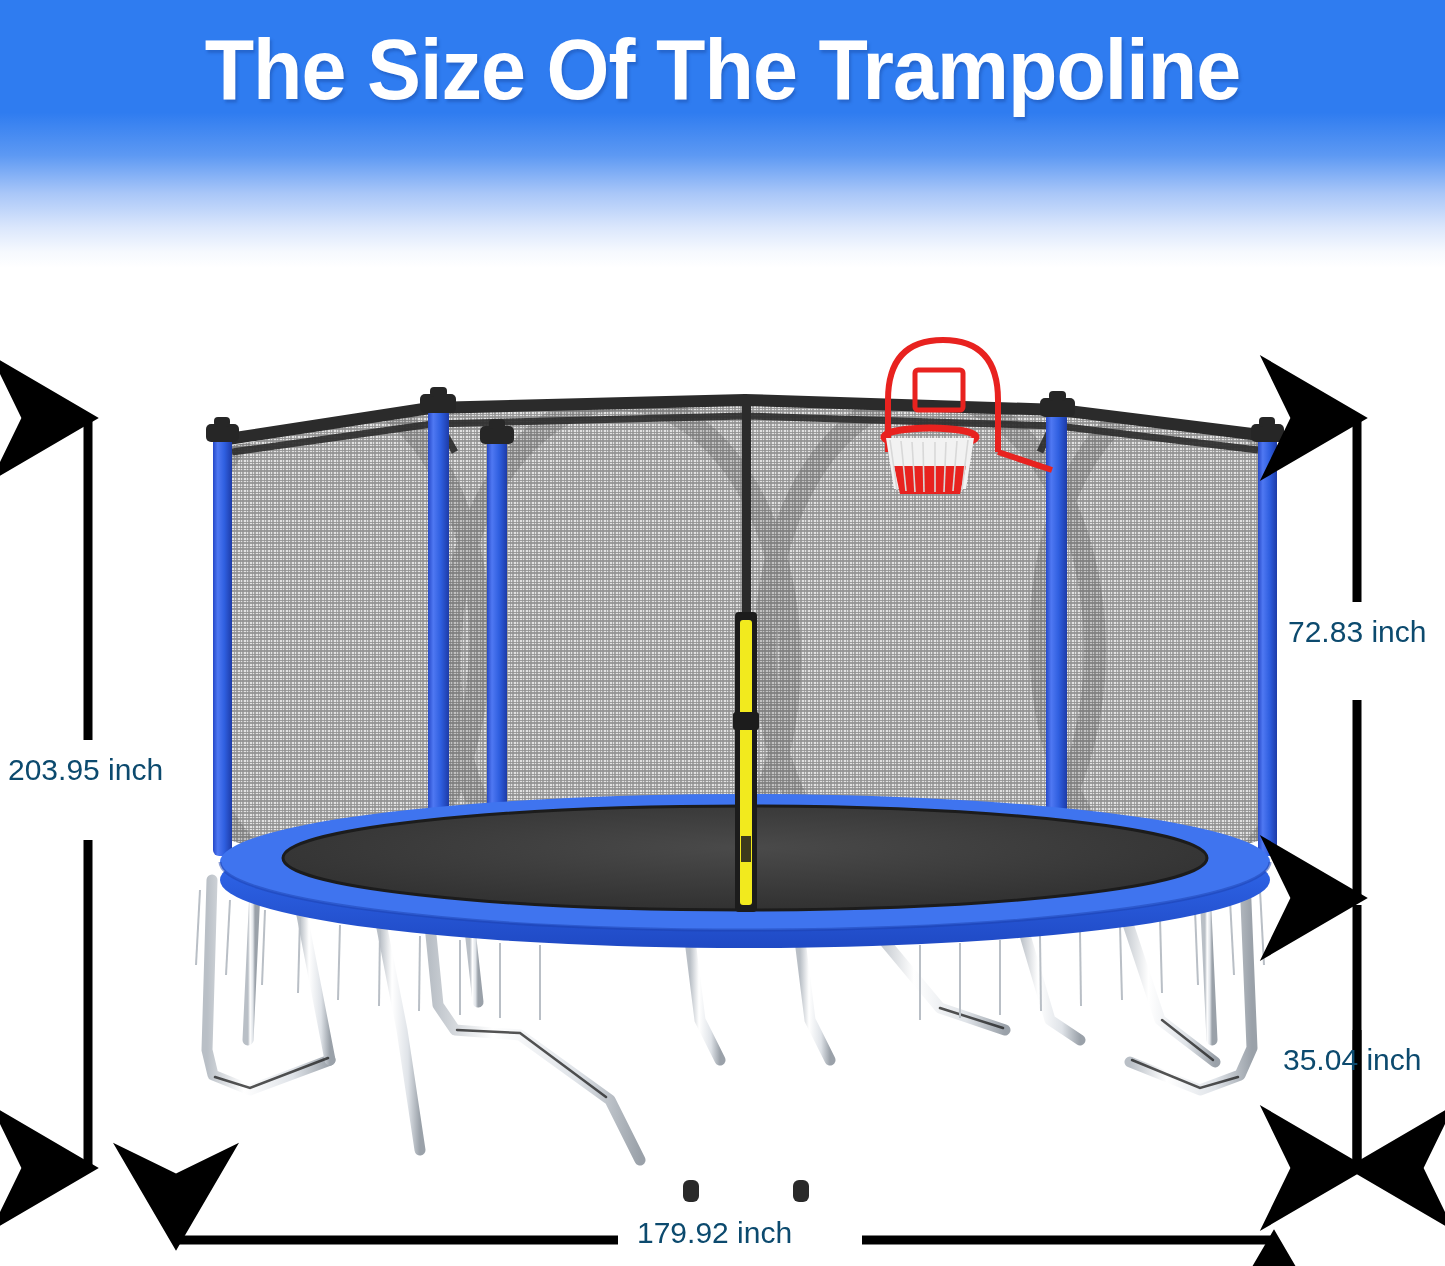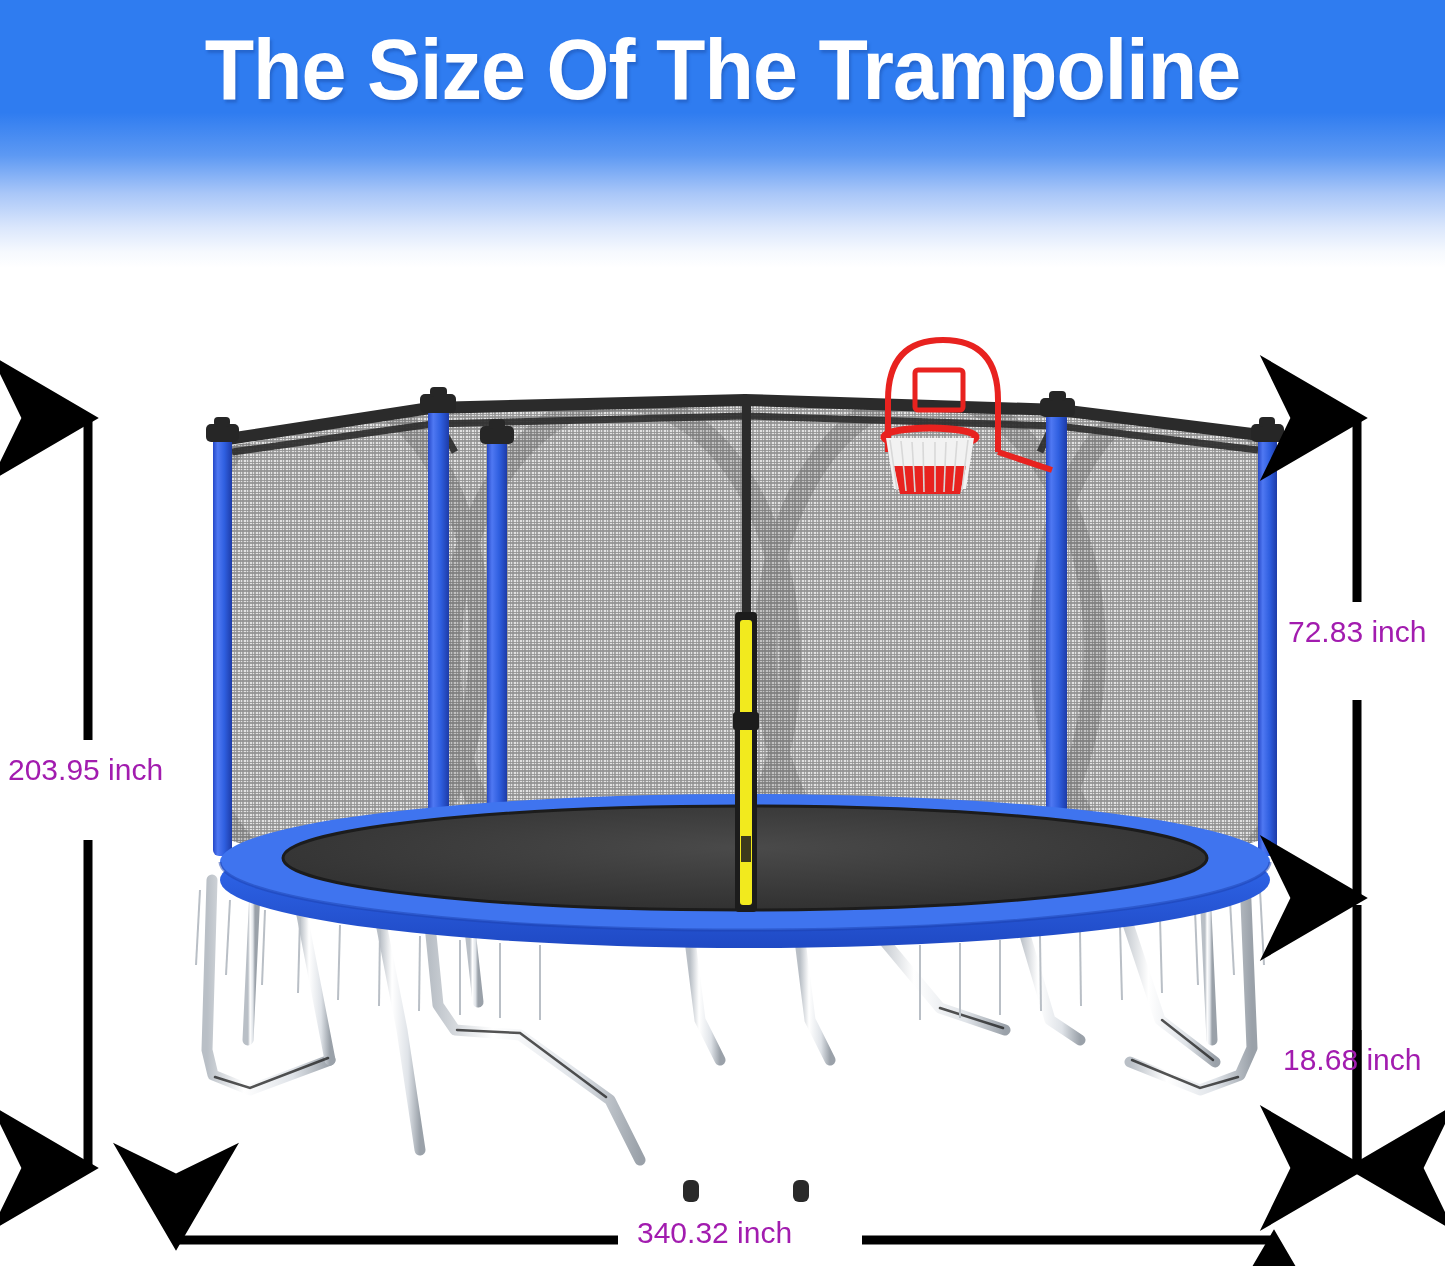--- a/index.html
+++ b/index.html
@@ -23,21 +23,21 @@
     font-family:"Liberation Sans","DejaVu Sans",sans-serif;
     font-weight:bold;font-size:86px;line-height:1.05;
     letter-spacing:-1px;
     transform:scaleX(0.94);transform-origin:center top;
     text-shadow:2px 3px 3px rgba(20,60,140,.35);
     white-space:nowrap;
   }
 
   
   .dim-label{
-    position:absolute;color:#a21caf;
+    position:absolute;color:#0c4a6e;
     font-size:30px;font-weight:400;white-space:nowrap;
   }
   #lbl-height{left:8px;top:753px;}
   #lbl-net{left:1288px;top:615px;}
   #lbl-legs{left:1283px;top:1043px;}
   #lbl-width{left:637px;top:1216px;}
 
   svg.overlay{position:absolute;left:0;top:0;width:1445px;height:1266px;}
 </style>
 </head>
@@ -246,16 +246,16 @@
     </g>
 
     <g stroke="#000" stroke-width="9" fill="none">
       <line x1="618" y1="1240" x2="176" y2="1240" marker-end="url(#arrDown)"></line>
       <line x1="862" y1="1240" x2="1274" y2="1240" marker-end="url(#arrDown)"></line>
     </g>
   </svg>
 
   <div class="dim-label" id="lbl-height">203.95 inch</div>
   <div class="dim-label" id="lbl-net">72.83 inch</div>
-  <div class="dim-label" id="lbl-legs">18.68 inch</div>
-  <div class="dim-label" id="lbl-width">340.32 inch</div>
+  <div class="dim-label" id="lbl-legs">35.04 inch</div>
+  <div class="dim-label" id="lbl-width">179.92 inch</div>
 
 </div>
 
 </body></html>

